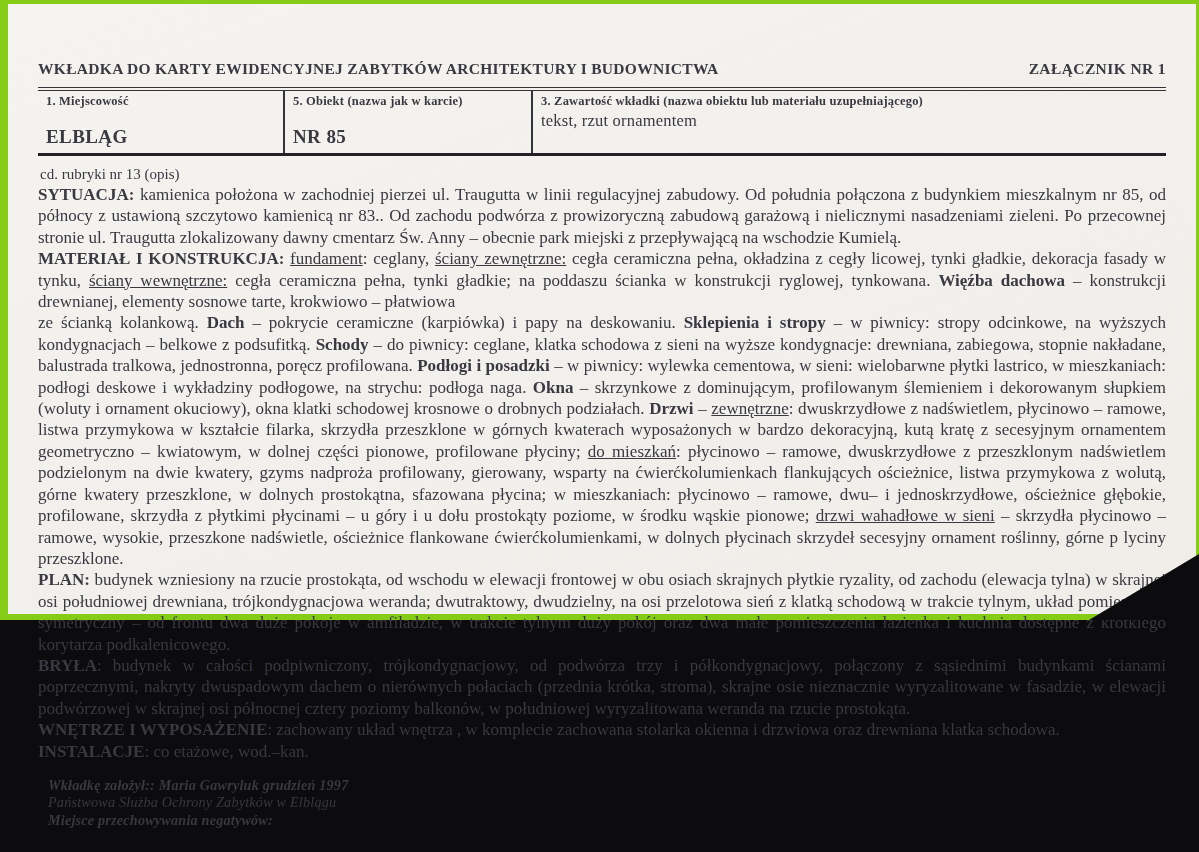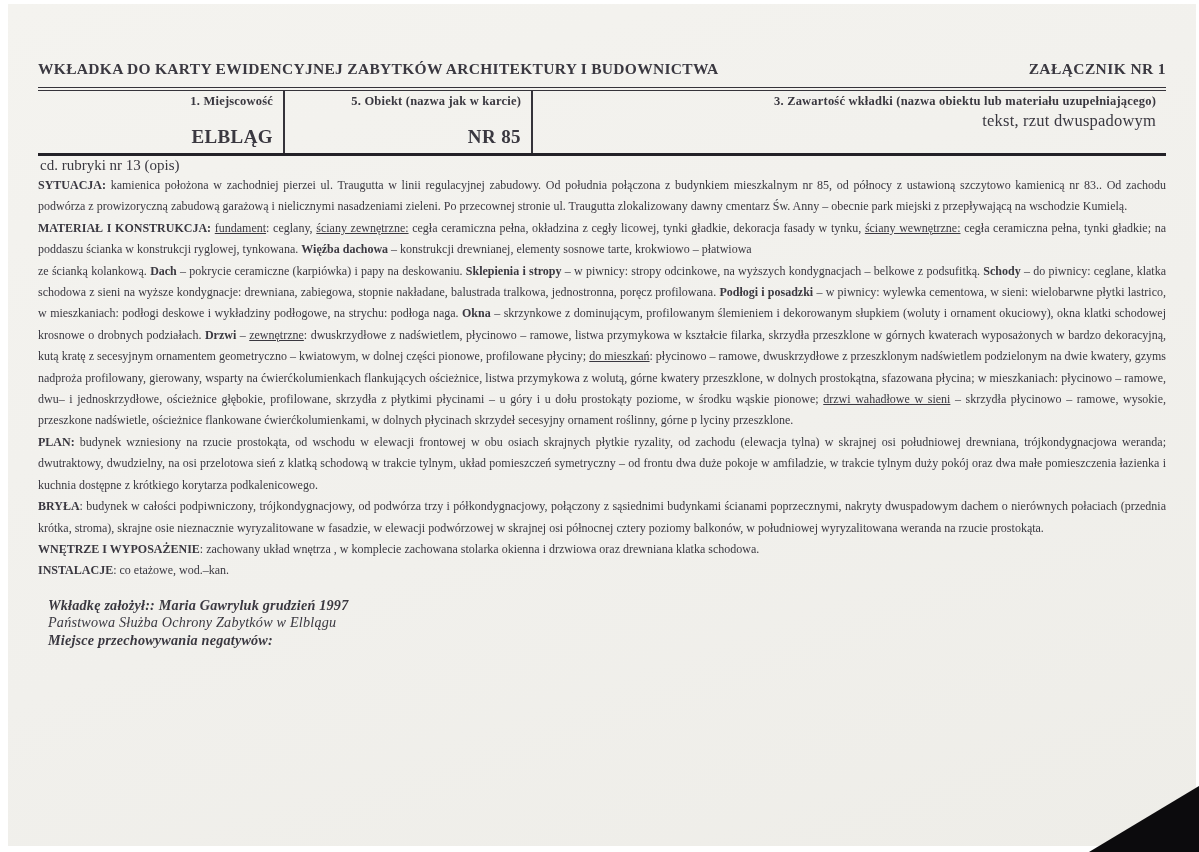--- a/index.html
+++ b/index.html
@@ -1,21 +1,21 @@
 <!DOCTYPE html>
 <html><head>
 <meta charset="utf-8">
 <style>
   html,body { margin:0; padding:0; }
   body {
     width:1199px; height:852px; overflow:hidden;
     background:#0c0b0d;
     font-family:"Liberation Serif","DejaVu Serif",serif;
   }
-  .scan-frame { position:relative; width:1199px; height:852px; background:#ffffff; }
+  .scan-frame { position:relative; width:1199px; height:620px; background:#84cc16; }
   .paper {
     position:absolute; left:8px; top:4px; right:3px; bottom:6px;
     background:#f2f1ed;
     background-image:linear-gradient(160deg,#f4f3ef 0%,#f1f0ec 55%,#eeede8 100%);
     color:#3a3840;
   }
   .corner-wedge {
     position:absolute; right:0; bottom:0; width:110px; height:66px;
     background:#0c0b0d;
     clip-path:polygon(100% 0, 100% 100%, 0 100%);
@@ -24,32 +24,32 @@
 
   .header-row { display:flex; justify-content:space-between; align-items:baseline; }
   .page-title { font-weight:bold; font-size:15.5px; letter-spacing:0.3px; }
   .attachment { font-weight:bold; font-size:15.5px; letter-spacing:0.4px; }
 
   .record-table {
     display:flex; margin-top:9px;
     border-top:4px double #35333a;
     border-bottom:3px solid #232127;
   }
-  .cell { min-height:62px; padding:3px 10px 4px 8px; box-sizing:border-box;text-align:right; }
+  .cell { min-height:62px; padding:3px 10px 4px 8px; box-sizing:border-box; }
   .cell.c1 { width:245px; }
   .cell.c2 { width:250px; border-left:2px solid #35333a; border-right:2px solid #35333a; }
   .cell.c3 { flex:1; }
   .cell-label { font-size:12.5px; font-weight:bold; letter-spacing:0.2px; }
   .cell-value { font-size:19px; font-weight:bold; margin-top:16px; letter-spacing:0.4px; line-height:1.25; }
   .cell-value.normal { font-weight:normal; font-size:16.5px; letter-spacing:0.2px; margin-top:2px; }
 
-  .cd-note { font-size:15px; margin:1px 0 1px 2px; }
+  .cd-note { font-size:15px; margin:10px 0 1px 2px; }
 
   .body-text p {
-    margin:0; font-size:12px; line-height:21.4px;
+    margin:0; font-size:17px; line-height:21.4px;
     text-align:justify; text-justify:inter-word;
   }
   .b { font-weight:bold; }
   .u { text-decoration:underline; }
 
   .footer { margin:15px 0 0 10px; font-size:14.2px; line-height:17.5px;font-style:italic; }
   .footer-line { font-weight:bold; letter-spacing:0.2px; }
   .footer-line.normal { font-weight:normal; }
 </style>
 </head>
@@ -70,21 +70,21 @@
           <div class="cell-value">ELBLĄG</div>
         </div>
         <div class="cell c2">
           <div class="cell-label">5. Obiekt (nazwa jak w karcie)</div>
           <div class="cell-value">
             <div>NR 85</div>
           </div>
         </div>
         <div class="cell c3">
           <div class="cell-label">3. Zawartość wkładki (nazwa obiektu lub materiału uzupełniającego)</div>
-          <div class="cell-value normal">tekst, rzut dwuspadowym</div>
+          <div class="cell-value normal">tekst, rzut ornamentem</div>
         </div>
       </div>
 
       <div class="cd-note">cd. rubryki nr  13 (opis)</div>
 
       <div class="body-text">
           <p><span class="b">SYTUACJA:</span><span class=""> kamienica położona w zachodniej pierzei ul. Traugutta w linii regulacyjnej zabudowy. Od południa połączona z budynkiem mieszkalnym nr 85, od północy z ustawioną szczytowo kamienicą nr 83.. Od zachodu podwórza z prowizoryczną zabudową garażową i nielicznymi nasadzeniami zieleni. Po przecownej stronie ul. Traugutta zlokalizowany dawny cmentarz Św. Anny – obecnie park miejski z przepływającą na wschodzie Kumielą.</span></p>
           <p><span class="b">MATERIAŁ I KONSTRUKCJA:</span><span class=""> </span><span class="u">fundament</span><span class="">: ceglany, </span><span class="u">ściany zewnętrzne:</span><span class=""> cegła ceramiczna pełna, okładzina z cegły licowej, tynki gładkie, dekoracja fasady w tynku, </span><span class="u">ściany wewnętrzne:</span><span class=""> cegła ceramiczna pełna, tynki gładkie; na poddaszu ścianka w konstrukcji ryglowej, tynkowana. </span><span class="b">Więźba dachowa</span><span class=""> – konstrukcji drewnianej, elementy sosnowe tarte, krokwiowo – płatwiowa</span><br><span class="">ze ścianką kolankową. </span><span class="b">Dach</span><span class=""> – pokrycie ceramiczne (karpiówka) i papy na deskowaniu. </span><span class="b">Sklepienia i stropy</span><span class=""> – w piwnicy: stropy odcinkowe, na wyższych kondygnacjach – belkowe z podsufitką. </span><span class="b">Schody</span><span class=""> – do piwnicy: ceglane, klatka schodowa z sieni na wyższe kondygnacje: drewniana, zabiegowa, stopnie nakładane, balustrada tralkowa, jednostronna, poręcz profilowana. </span><span class="b">Podłogi i posadzki</span><span class=""> – w piwnicy: wylewka cementowa, w sieni: wielobarwne płytki lastrico, w mieszkaniach: podłogi deskowe i wykładziny podłogowe, na strychu: podłoga naga. </span><span class="b">Okna</span><span class=""> – skrzynkowe z dominującym, profilowanym ślemieniem i dekorowanym słupkiem (woluty i ornament okuciowy), okna klatki schodowej krosnowe o drobnych podziałach. </span><span class="b">Drzwi</span><span class=""> – </span><span class="u">zewnętrzne</span><span class="">: dwuskrzydłowe z nadświetlem, płycinowo – ramowe, listwa przymykowa w kształcie filarka, skrzydła przeszklone w górnych kwaterach wyposażonych w bardzo dekoracyjną, kutą kratę z secesyjnym ornamentem geometryczno – kwiatowym, w dolnej części pionowe, profilowane płyciny; </span><span class="u">do mieszkań</span><span class="">: płycinowo – ramowe, dwuskrzydłowe z przeszklonym nadświetlem podzielonym na dwie kwatery, gzyms nadproża profilowany, gierowany, wsparty na ćwierćkolumienkach flankujących ościeżnice, listwa przymykowa z wolutą, górne kwatery przeszklone, w dolnych prostokątna, sfazowana płycina; w mieszkaniach: płycinowo – ramowe, dwu– i jednoskrzydłowe, ościeżnice głębokie, profilowane, skrzydła z płytkimi płycinami – u góry i u dołu prostokąty poziome, w środku wąskie pionowe; </span><span class="u">drzwi wahadłowe w sieni</span><span class=""> – skrzydła płycinowo – ramowe, wysokie, przeszkone nadświetle, ościeżnice flankowane ćwierćkolumienkami, w dolnych płycinach skrzydeł secesyjny ornament roślinny, górne p lyciny przeszklone.</span></p>
           <p><span class="b">PLAN:</span><span class=""> budynek wzniesiony na rzucie prostokąta, od wschodu w elewacji frontowej  w obu osiach skrajnych płytkie ryzality, od zachodu (elewacja tylna) w skrajnej osi południowej drewniana, trójkondygnacjowa weranda; dwutraktowy, dwudzielny, na osi przelotowa sień z klatką schodową w trakcie tylnym, układ pomieszczeń symetryczny – od frontu dwa duże pokoje w amfiladzie, w trakcie tylnym duży pokój oraz dwa małe pomieszczenia łazienka i kuchnia dostępne z krótkiego korytarza podkalenicowego.</span></p>
           <p><span class="b">BRYŁA</span><span class="">: budynek w całości podpiwniczony, trójkondygnacjowy, od podwórza trzy i półkondygnacjowy, połączony z sąsiednimi budynkami ścianami poprzecznymi, nakryty dwuspadowym dachem o nierównych połaciach (przednia krótka, stroma), skrajne osie nieznacznie wyryzalitowane w fasadzie, w elewacji podwórzowej  w  skrajnej osi północnej cztery poziomy balkonów, w południowej wyryzalitowana weranda na rzucie prostokąta.</span></p>

